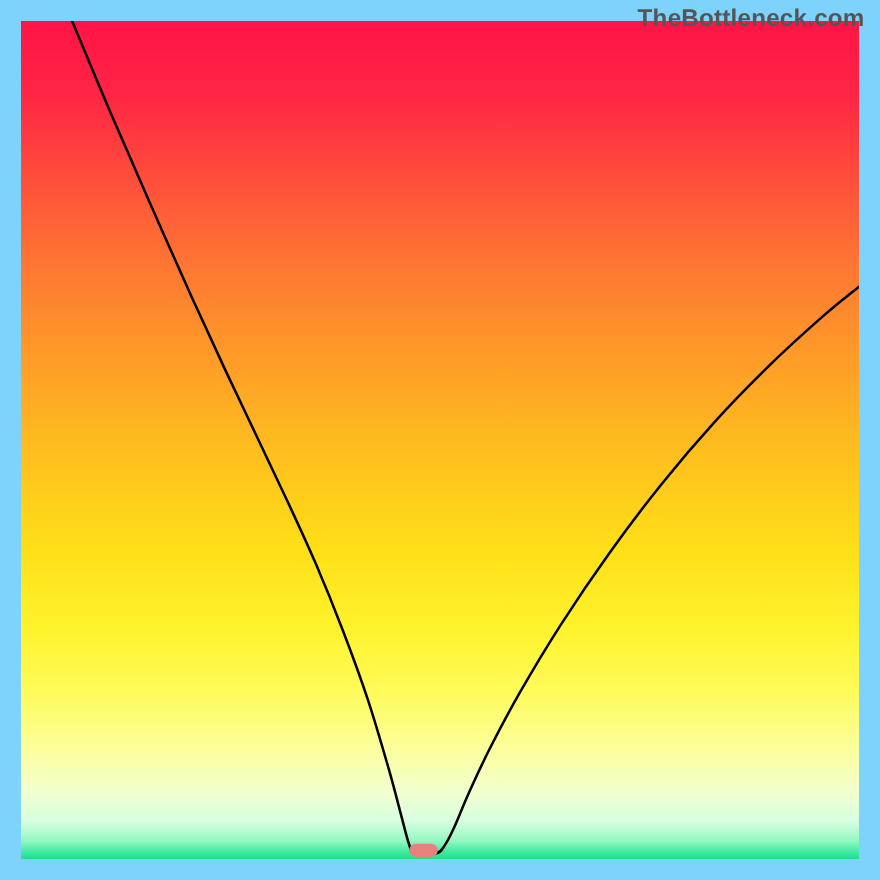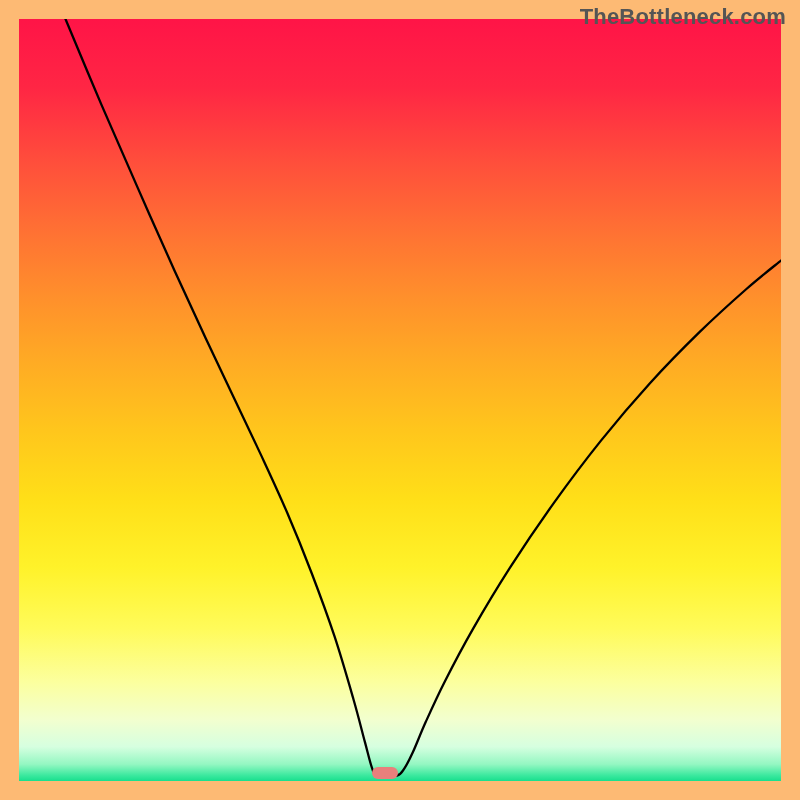--- a/index.html
+++ b/index.html
@@ -8,21 +8,21 @@
     width: 800px;
     height: 800px;
     background: #000;
     font-family: Arial, Helvetica, sans-serif;
     overflow: hidden;
   }
   .frame {
     position: relative;
     width: 800px;
     height: 800px;
-    background: #fdba74;
+    background: #7dd3fc;
   }
   .watermark {
     position: absolute;
     top: 4px;
     right: 14px;
     color: #555;
     font-size: 22px;
     font-weight: 600;
     letter-spacing: 0.2px;
     z-index: 50;

